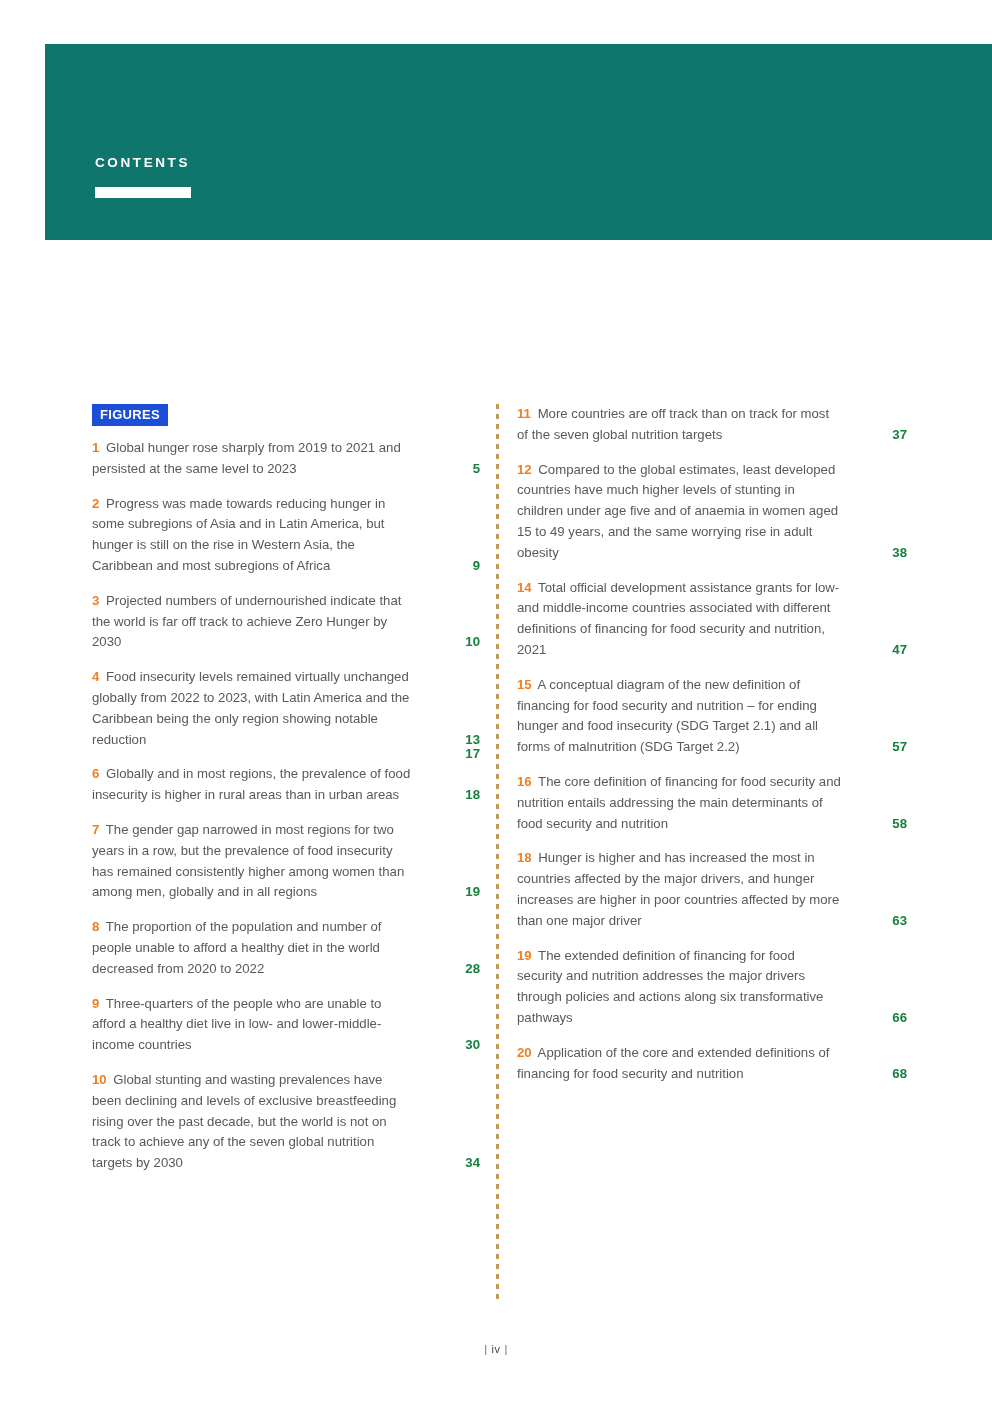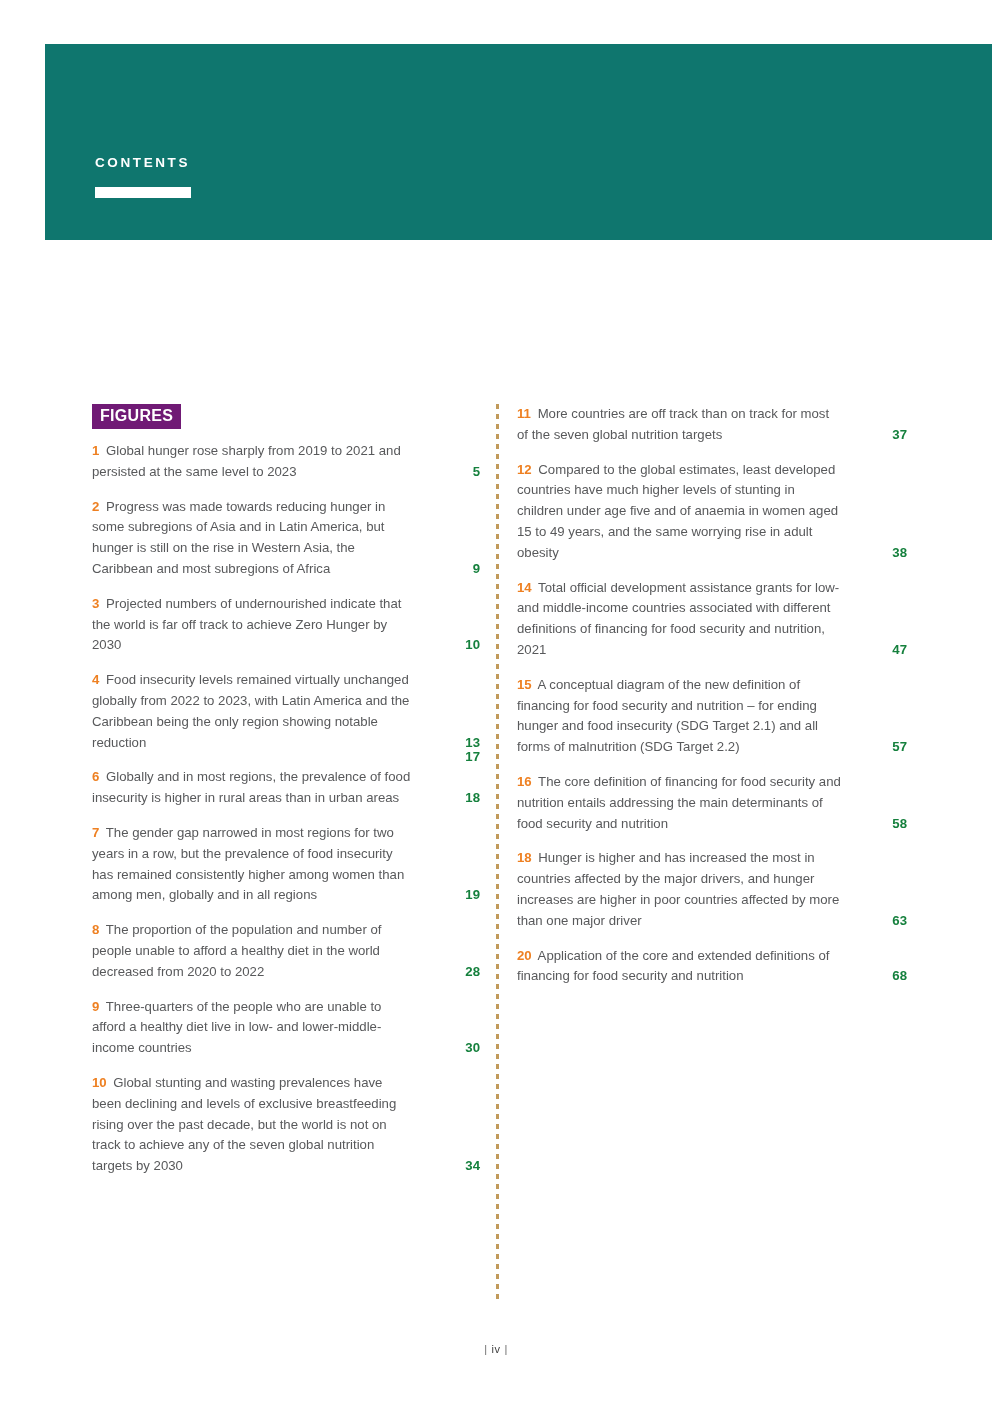--- a/index.html
+++ b/index.html
@@ -65,23 +65,23 @@
     width: 3px;
     height: 898px;
     background-image: linear-gradient(to bottom, #c19a5b 0px, #c19a5b 5px, rgba(255,255,255,0) 5px, rgba(255,255,255,0) 10px);
     background-size: 3px 10px;
     background-repeat: repeat-y;
   }
 
   
   .section-badge {
     display: inline-block;
-    background: #701a75;
+    background: #1d4ed8;
     color: #ffffff;
-    font-size: 16px;
+    font-size: 13px;
     font-weight: bold;
     letter-spacing: 0.3px;
     padding: 3px 8px 4px 8px;
     margin-bottom: 12px;
   }
 
   
   .entry {
     position: relative;
     margin-bottom: 14px;
@@ -201,20 +201,24 @@
         </div>
         <div class="entry">
           <div class="entry-body"><span class="entry-num">16</span> <span>The core definition of financing for food security and nutrition entails addressing the main determinants of food security and nutrition</span></div>
           <div class="entry-page">58</div>
         </div>
         <div class="entry">
           <div class="entry-body"><span class="entry-num">18</span> <span>Hunger is higher and has increased the most in countries affected by the major drivers, and hunger increases are higher in poor countries affected by more than one major driver</span></div>
           <div class="entry-page">63</div>
         </div>
         <div class="entry">
+          <div class="entry-body"><span class="entry-num">19</span> <span>The extended definition of financing for food security and nutrition addresses the major drivers through policies and actions along six transformative pathways</span></div>
+          <div class="entry-page">66</div>
+        </div>
+        <div class="entry">
           <div class="entry-body"><span class="entry-num">20</span> <span>Application of the core and extended definitions of financing for food security and nutrition</span></div>
           <div class="entry-page">68</div>
         </div>
       </div>
   </div>
 </div>
 
 <div class="footer">
   <span class="bar">|</span><span>iv</span><span class="bar">|</span>
 </div>

